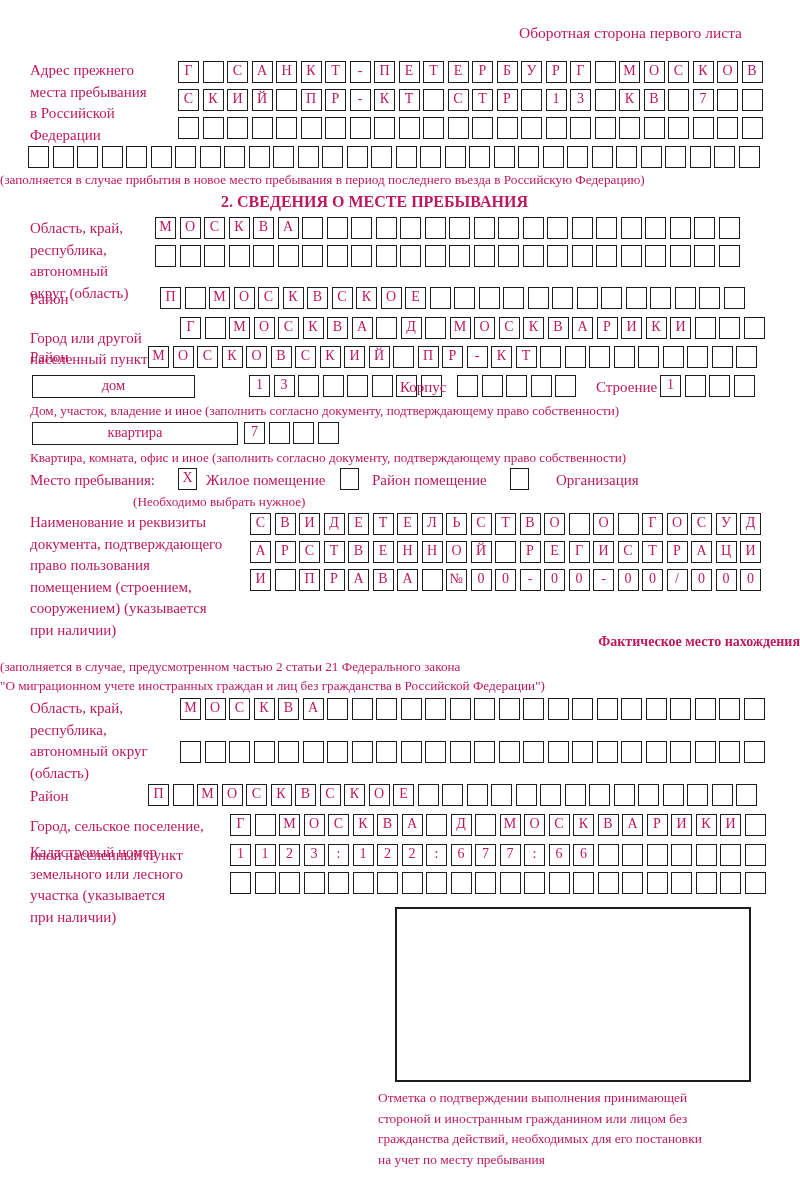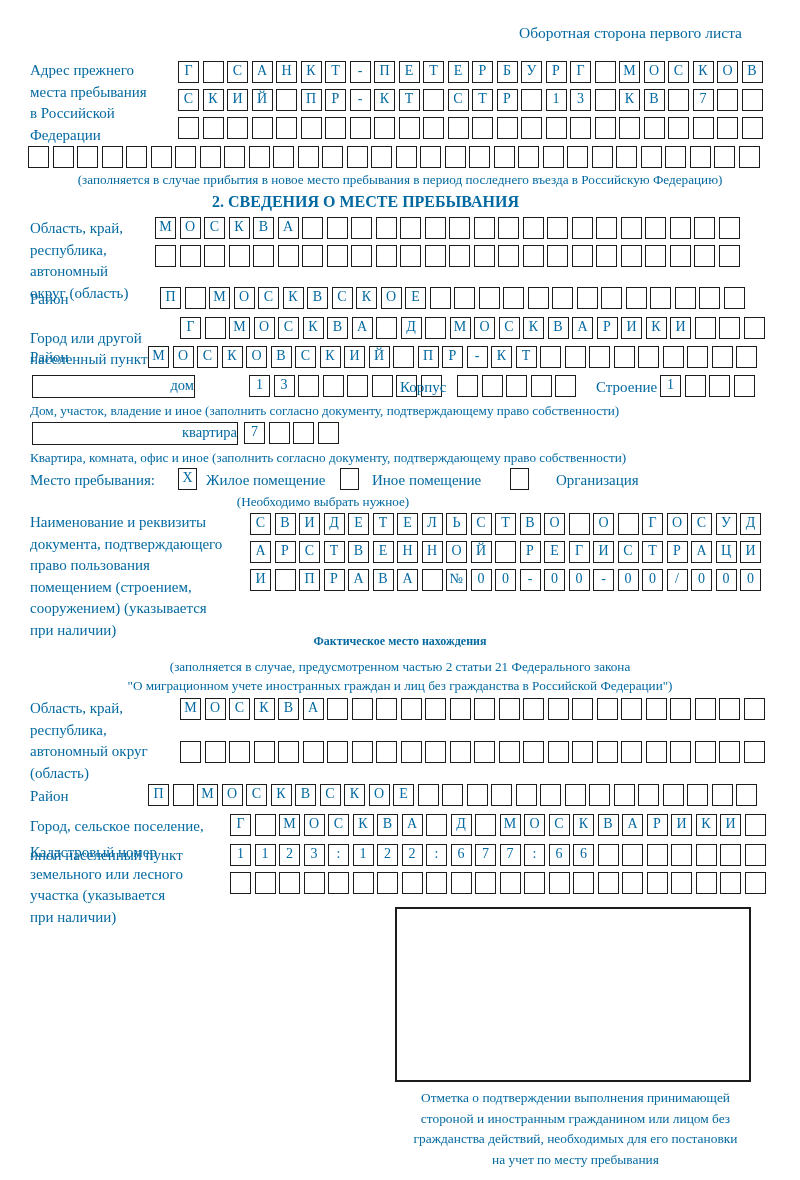--- a/index.html
+++ b/index.html
@@ -1,50 +1,50 @@
 <!DOCTYPE html>
 <html><head>
 <meta charset="utf-8">
 <style>
   * { box-sizing: border-box; }
   html,body { margin:0; padding:0; background:#fff; }
-  .page { position:relative; width:800px; height:1180px; background:#fff; color:#0369a1;
+  .page { position:relative; width:800px; height:1180px; background:#fff; color:#be185d;
           font-family:"Liberation Serif", serif; font-size:15px; overflow:hidden; }
   .abs { position:absolute; }
   .lbl { line-height:21.5px; font-size:15px; white-space:nowrap; }
   .hdr { font-size:15.5px; }
   .note { font-size:13.2px; line-height:16px; }
   .sec-title { font-weight:bold; font-size:16px; text-align:center; }
-  .sub-title { font-weight:bold; font-size:12px; text-align:center; }
+  .sub-title { font-weight:bold; font-size:14px; text-align:right; }
   .cellrow { white-space:nowrap; height:23px; }
   .cell { display:inline-block; width:21px; height:22px; border:1.8px solid #1c1c1c;
           margin-right:3.5px; text-align:center; line-height:18px; font-size:14px;
           vertical-align:top; font-family:"Liberation Serif", serif; }
-  .labelbox { border:1.8px solid #1c1c1c; height:23px; text-align:right;
+  .labelbox { border:1.8px solid #1c1c1c; height:23px; text-align:center;
               line-height:19px; font-size:14.5px; }
   .checkbox { display:inline-block; width:19px; height:22px; border:1.8px solid #1c1c1c;
               text-align:center; line-height:18px; font-size:14px; }
   .bigbox { border:2px solid #1c1c1c; background:#fff; }
-  .center { text-align:center; }
+  .center { text-align:left; }
 </style>
 </head>
 <body>
 
 <div class="page">
 
   <div class="abs hdr" style="left:0; top:24px; width:742px; text-align:right;">Оборотная сторона первого листа</div>
 
   <div class="abs lbl" style="left:30px; top:60px;">Адрес прежнего<br>места пребывания<br>в Российской<br>Федерации</div>
   <div class="abs cellrow" style="left:178px; top:61px;"><span class="cell">Г</span><span class="cell"></span><span class="cell">С</span><span class="cell">А</span><span class="cell">Н</span><span class="cell">К</span><span class="cell">Т</span><span class="cell">-</span><span class="cell">П</span><span class="cell">Е</span><span class="cell">Т</span><span class="cell">Е</span><span class="cell">Р</span><span class="cell">Б</span><span class="cell">У</span><span class="cell">Р</span><span class="cell">Г</span><span class="cell"></span><span class="cell">М</span><span class="cell">О</span><span class="cell">С</span><span class="cell">К</span><span class="cell">О</span><span class="cell">В</span></div>
   <div class="abs cellrow" style="left:178px; top:89px;"><span class="cell">С</span><span class="cell">К</span><span class="cell">И</span><span class="cell">Й</span><span class="cell"></span><span class="cell">П</span><span class="cell">Р</span><span class="cell">-</span><span class="cell">К</span><span class="cell">Т</span><span class="cell"></span><span class="cell">С</span><span class="cell">Т</span><span class="cell">Р</span><span class="cell"></span><span class="cell">1</span><span class="cell">3</span><span class="cell"></span><span class="cell">К</span><span class="cell">В</span><span class="cell"></span><span class="cell">7</span><span class="cell"></span><span class="cell"></span></div>
   <div class="abs cellrow" style="left:178px; top:117px;"><span class="cell"></span><span class="cell"></span><span class="cell"></span><span class="cell"></span><span class="cell"></span><span class="cell"></span><span class="cell"></span><span class="cell"></span><span class="cell"></span><span class="cell"></span><span class="cell"></span><span class="cell"></span><span class="cell"></span><span class="cell"></span><span class="cell"></span><span class="cell"></span><span class="cell"></span><span class="cell"></span><span class="cell"></span><span class="cell"></span><span class="cell"></span><span class="cell"></span><span class="cell"></span><span class="cell"></span></div>
   <div class="abs cellrow" style="left:28px; top:146px;"><span class="cell"></span><span class="cell"></span><span class="cell"></span><span class="cell"></span><span class="cell"></span><span class="cell"></span><span class="cell"></span><span class="cell"></span><span class="cell"></span><span class="cell"></span><span class="cell"></span><span class="cell"></span><span class="cell"></span><span class="cell"></span><span class="cell"></span><span class="cell"></span><span class="cell"></span><span class="cell"></span><span class="cell"></span><span class="cell"></span><span class="cell"></span><span class="cell"></span><span class="cell"></span><span class="cell"></span><span class="cell"></span><span class="cell"></span><span class="cell"></span><span class="cell"></span><span class="cell"></span><span class="cell"></span></div>
   <div class="abs note center" style="left:0; top:172px; width:800px;">(заполняется в случае прибытия в новое место пребывания в период последнего въезда в Российскую Федерацию)</div>
 
-  <div class="abs sec-title" style="left:3px; top:193px; width:725px;">2. СВЕДЕНИЯ О МЕСТЕ ПРЕБЫВАНИЯ</div>
+  <div class="abs sec-title" style="left:12px; top:193px; width:725px;">2. СВЕДЕНИЯ О МЕСТЕ ПРЕБЫВАНИЯ</div>
 
   <div class="abs lbl" style="left:30px; top:218px;">Область, край,<br>республика,<br>автономный<br>округ (область)</div>
   <div class="abs cellrow" style="left:155px; top:217px;"><span class="cell">М</span><span class="cell">О</span><span class="cell">С</span><span class="cell">К</span><span class="cell">В</span><span class="cell">А</span><span class="cell"></span><span class="cell"></span><span class="cell"></span><span class="cell"></span><span class="cell"></span><span class="cell"></span><span class="cell"></span><span class="cell"></span><span class="cell"></span><span class="cell"></span><span class="cell"></span><span class="cell"></span><span class="cell"></span><span class="cell"></span><span class="cell"></span><span class="cell"></span><span class="cell"></span><span class="cell"></span></div>
   <div class="abs cellrow" style="left:155px; top:245px;"><span class="cell"></span><span class="cell"></span><span class="cell"></span><span class="cell"></span><span class="cell"></span><span class="cell"></span><span class="cell"></span><span class="cell"></span><span class="cell"></span><span class="cell"></span><span class="cell"></span><span class="cell"></span><span class="cell"></span><span class="cell"></span><span class="cell"></span><span class="cell"></span><span class="cell"></span><span class="cell"></span><span class="cell"></span><span class="cell"></span><span class="cell"></span><span class="cell"></span><span class="cell"></span><span class="cell"></span></div>
 
   <div class="abs lbl" style="left:30px; top:289px;">Район</div>
   <div class="abs cellrow" style="left:160px; top:287px;"><span class="cell">П</span><span class="cell"></span><span class="cell">М</span><span class="cell">О</span><span class="cell">С</span><span class="cell">К</span><span class="cell">В</span><span class="cell">С</span><span class="cell">К</span><span class="cell">О</span><span class="cell">Е</span><span class="cell"></span><span class="cell"></span><span class="cell"></span><span class="cell"></span><span class="cell"></span><span class="cell"></span><span class="cell"></span><span class="cell"></span><span class="cell"></span><span class="cell"></span><span class="cell"></span><span class="cell"></span><span class="cell"></span></div>
 
   <div class="abs lbl" style="left:30px; top:328px; line-height:21px;">Город или другой<br>населенный пункт</div>
   <div class="abs cellrow" style="left:180px; top:317px;"><span class="cell">Г</span><span class="cell"></span><span class="cell">М</span><span class="cell">О</span><span class="cell">С</span><span class="cell">К</span><span class="cell">В</span><span class="cell">А</span><span class="cell"></span><span class="cell">Д</span><span class="cell"></span><span class="cell">М</span><span class="cell">О</span><span class="cell">С</span><span class="cell">К</span><span class="cell">В</span><span class="cell">А</span><span class="cell">Р</span><span class="cell">И</span><span class="cell">К</span><span class="cell">И</span><span class="cell"></span><span class="cell"></span><span class="cell"></span></div>
@@ -61,21 +61,21 @@
   <div class="abs note" style="left:30px; top:403px;">Дом, участок, владение и иное (заполнить согласно документу, подтверждающему право собственности)</div>
 
   <div class="abs labelbox" style="left:32px; top:422px; width:206px;">квартира</div>
   <div class="abs cellrow" style="left:244px; top:422px;"><span class="cell">7</span><span class="cell"></span><span class="cell"></span><span class="cell"></span></div>
   <div class="abs note" style="left:30px; top:450px;">Квартира, комната, офис и иное (заполнить согласно документу, подтверждающему право собственности)</div>
 
   <div class="abs lbl" style="left:30px; top:470px;text-align:center;">Место пребывания:</div>
   <span class="abs checkbox" style="left:178px; top:468px;">X</span>
   <div class="abs lbl" style="left:206px; top:470px;">Жилое помещение</div>
   <span class="abs checkbox" style="left:340px; top:468px;"></span>
-  <div class="abs lbl" style="left:372px; top:470px;">Иное помещение</div>
+  <div class="abs lbl" style="left:372px; top:470px;">Район помещение</div>
   <span class="abs checkbox" style="left:510px; top:468px;"></span>
   <div class="abs lbl" style="left:556px; top:470px;">Организация</div>
   <div class="abs note center" style="left:133px; top:494px; width:380px;">(Необходимо выбрать нужное)</div>
 
   <div class="abs lbl" style="left:30px; top:512px;">Наименование и реквизиты<br>документа, подтверждающего<br>право пользования<br>помещением (строением,<br>сооружением) (указывается<br>при наличии)</div>
   <div class="abs cellrow" style="left:250px; top:513px;"><span class="cell">С</span><span class="cell">В</span><span class="cell">И</span><span class="cell">Д</span><span class="cell">Е</span><span class="cell">Т</span><span class="cell">Е</span><span class="cell">Л</span><span class="cell">Ь</span><span class="cell">С</span><span class="cell">Т</span><span class="cell">В</span><span class="cell">О</span><span class="cell"></span><span class="cell">О</span><span class="cell"></span><span class="cell">Г</span><span class="cell">О</span><span class="cell">С</span><span class="cell">У</span><span class="cell">Д</span></div>
   <div class="abs cellrow" style="left:250px; top:541px;"><span class="cell">А</span><span class="cell">Р</span><span class="cell">С</span><span class="cell">Т</span><span class="cell">В</span><span class="cell">Е</span><span class="cell">Н</span><span class="cell">Н</span><span class="cell">О</span><span class="cell">Й</span><span class="cell"></span><span class="cell">Р</span><span class="cell">Е</span><span class="cell">Г</span><span class="cell">И</span><span class="cell">С</span><span class="cell">Т</span><span class="cell">Р</span><span class="cell">А</span><span class="cell">Ц</span><span class="cell">И</span></div>
   <div class="abs cellrow" style="left:250px; top:569px;"><span class="cell">И</span><span class="cell"></span><span class="cell">П</span><span class="cell">Р</span><span class="cell">А</span><span class="cell">В</span><span class="cell">А</span><span class="cell"></span><span class="cell">№</span><span class="cell">0</span><span class="cell">0</span><span class="cell">-</span><span class="cell">0</span><span class="cell">0</span><span class="cell">-</span><span class="cell">0</span><span class="cell">0</span><span class="cell">/</span><span class="cell">0</span><span class="cell">0</span><span class="cell">0</span></div>
 
   <div class="abs sub-title" style="left:0; top:634px; width:800px;">Фактическое место нахождения</div>

